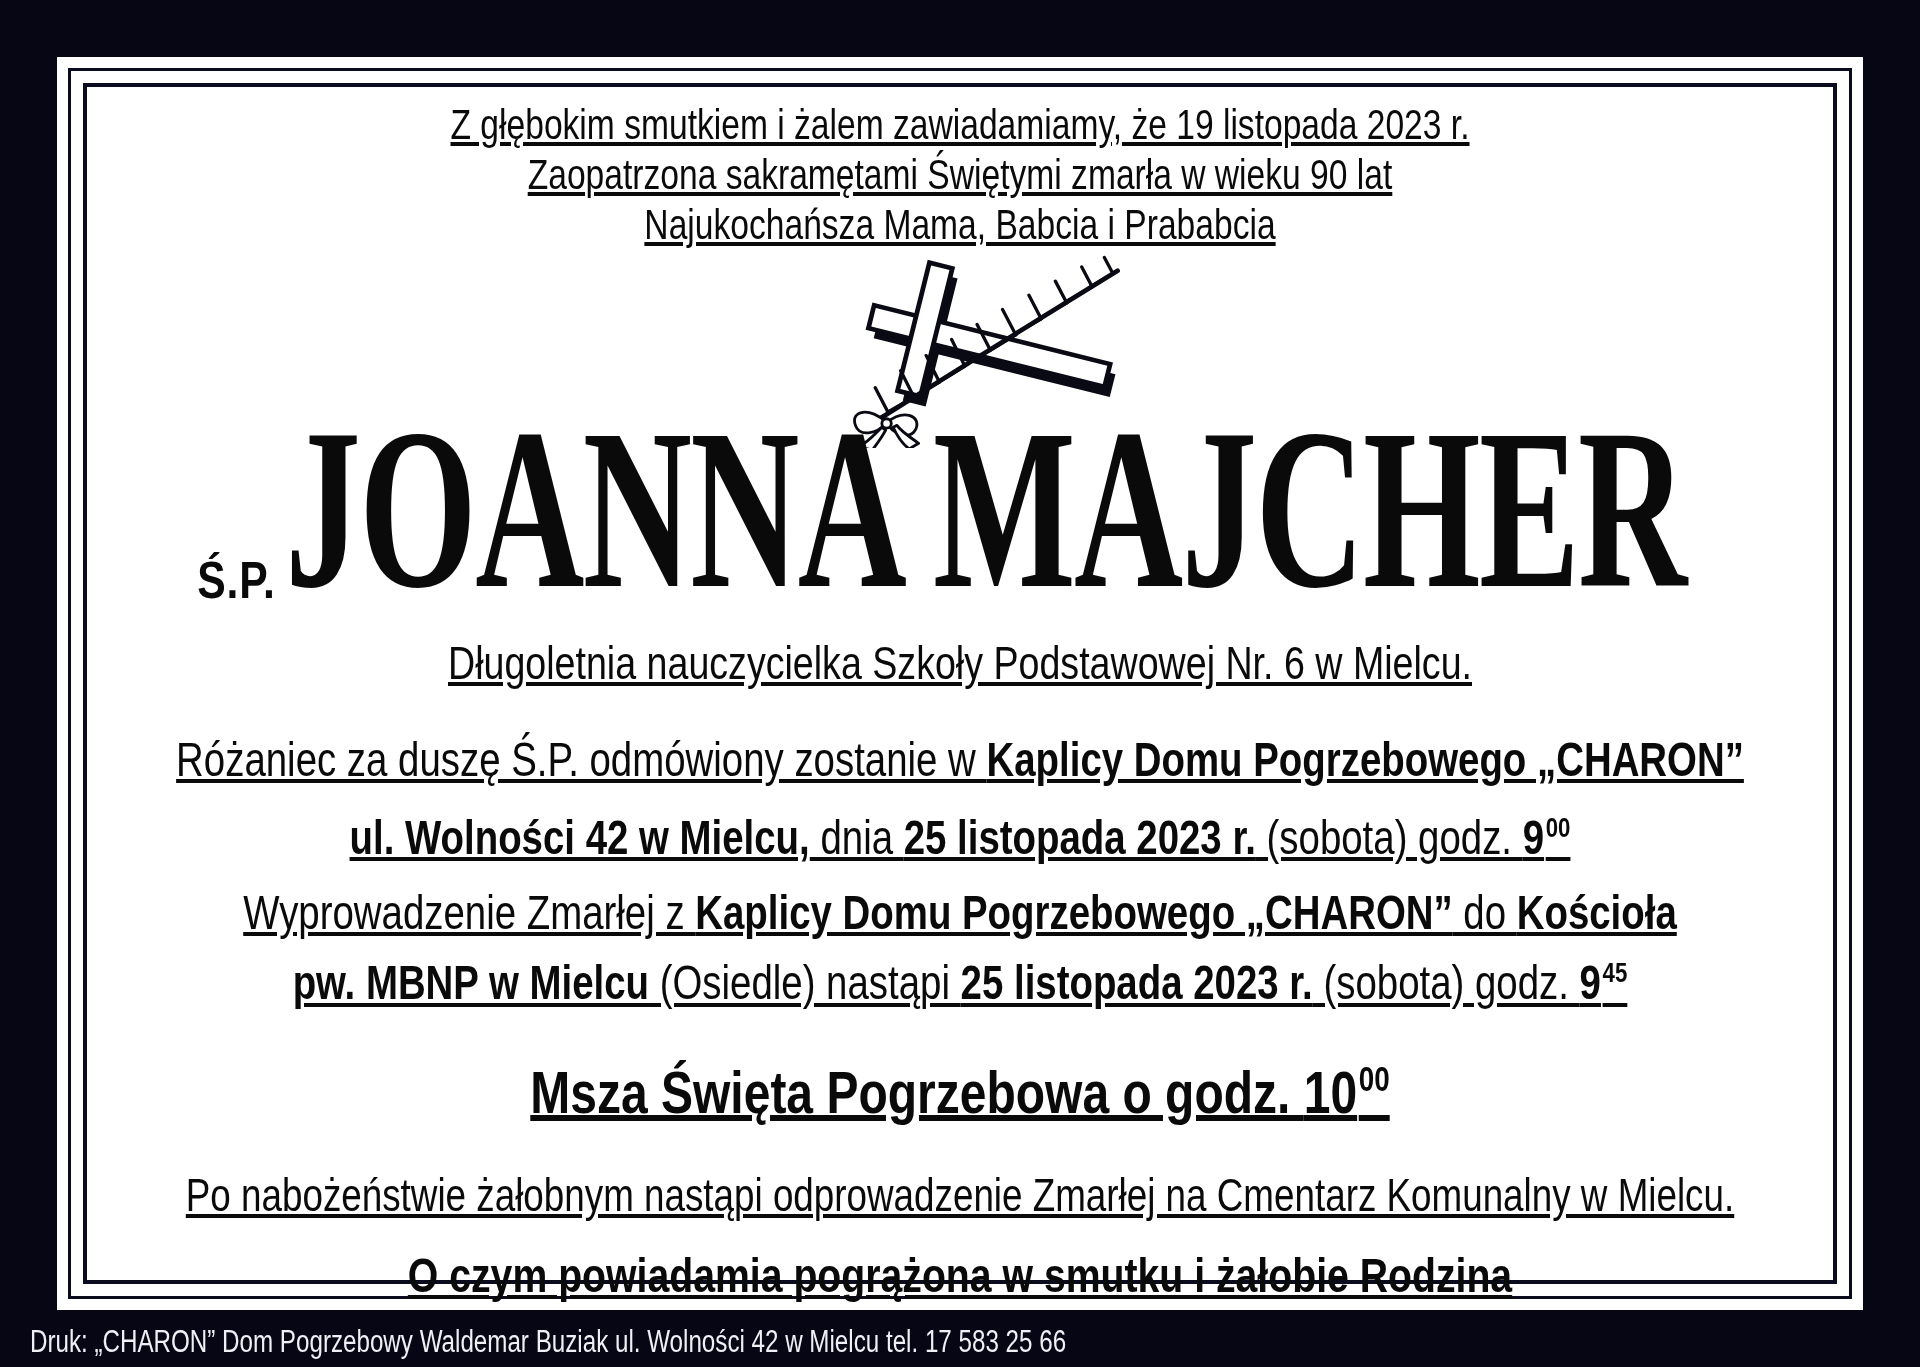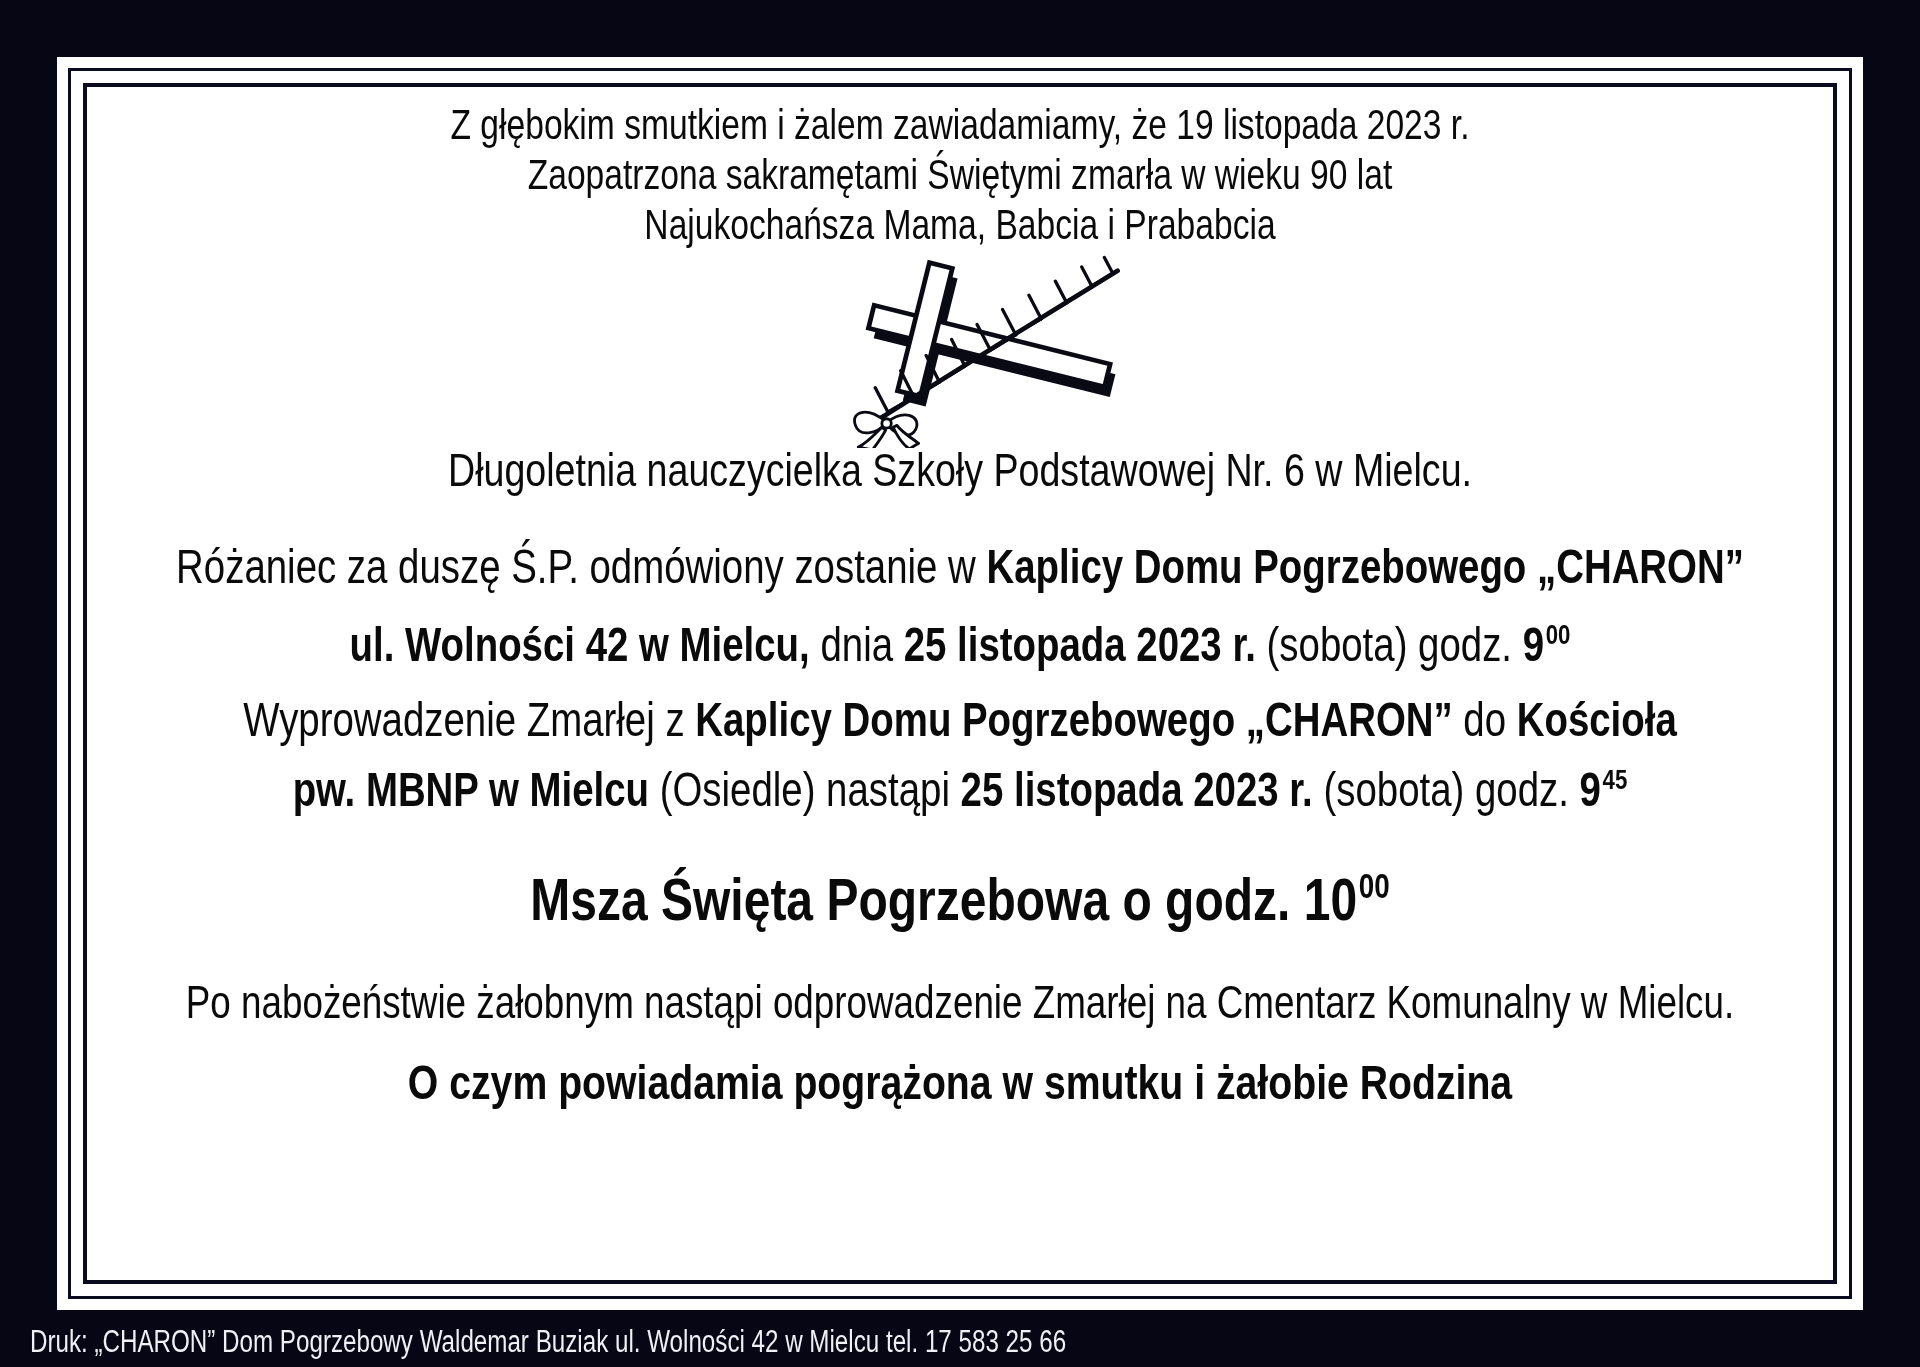--- a/index.html
+++ b/index.html
@@ -4,21 +4,21 @@
 <style>
   html,body{margin:0;padding:0;}
   body{
     width:1920px;height:1367px;position:relative;overflow:hidden;
     background:#060614;
     font-family:"Liberation Sans",sans-serif;
     color:#0a0a0a;
   }
   .card{
     position:absolute;left:57px;top:57px;width:1806px;height:1253px;
-    background:#ffffff;padding:11px;box-sizing:border-box;
+    background:#ffffff;padding:11px;box-sizing:border-box;text-decoration:underline;
   }
   .frame1{
     border:3px solid #0b0b1e;padding:12px;height:100%;box-sizing:border-box;
   }
   .frame2{
     border:4px solid #0b0b1e;height:100%;box-sizing:border-box;
     padding-top:13px;position:relative;
   }
   
   .cond{
@@ -103,20 +103,23 @@
           <g fill="#ffffff" stroke="#0a0a14" stroke-width="3" stroke-linejoin="round">
             <path d="M55 183 C38 166 16 170 22 186 C26 198 44 196 55 183 Z"></path>
             <path d="M55 183 C74 168 92 176 86 190 C80 202 62 196 55 183 Z"></path>
             <path d="M50 188 C40 198 34 205 25 209 L40 212 C46 204 51 197 54 191 Z"></path>
             <path d="M62 188 C66 197 71 205 79 211 L89 205 C79 198 70 192 66 186 Z"></path>
             <circle cx="55" cy="184" r="5"></circle>
           </g>
         </svg>
       </div>
 
+      <div class="name-row">
+        <span class="sp">Ś.P.</span><span class="name-wrap"><span class="name-inner">JOANNA MAJCHER</span></span>
+      </div>
 
       <div class="cond subtitle">Długoletnia nauczycielka Szkoły Podstawowej Nr. 6 w Mielcu.</div>
 
       <div class="cond para1a"><span>Różaniec za duszę Ś.P. odmówiony zostanie w </span><b>Kaplicy Domu Pogrzebowego „CHARON”</b></div>
       <div class="cond para1b"><b>ul. Wolności 42 w Mielcu,</b><span> dnia </span><b>25 listopada 2023 r.</b><span> (sobota) godz. </span><b>9</b><sup><b>00</b></sup></div>
 
       <div class="cond para2a"><span>Wyprowadzenie Zmarłej z </span><b>Kaplicy Domu Pogrzebowego „CHARON”</b><span> do </span><b>Kościoła</b></div>
       <div class="cond para2b"><b>pw. MBNP w Mielcu</b><span> (Osiedle) nastąpi </span><b>25 listopada 2023 r.</b><span> (sobota) godz. </span><b>9</b><sup><b>45</b></sup></div>
 
       <div class="cond mass"><span>Msza Święta Pogrzebowa o godz. </span><span>10</span><sup>00</sup></div>

